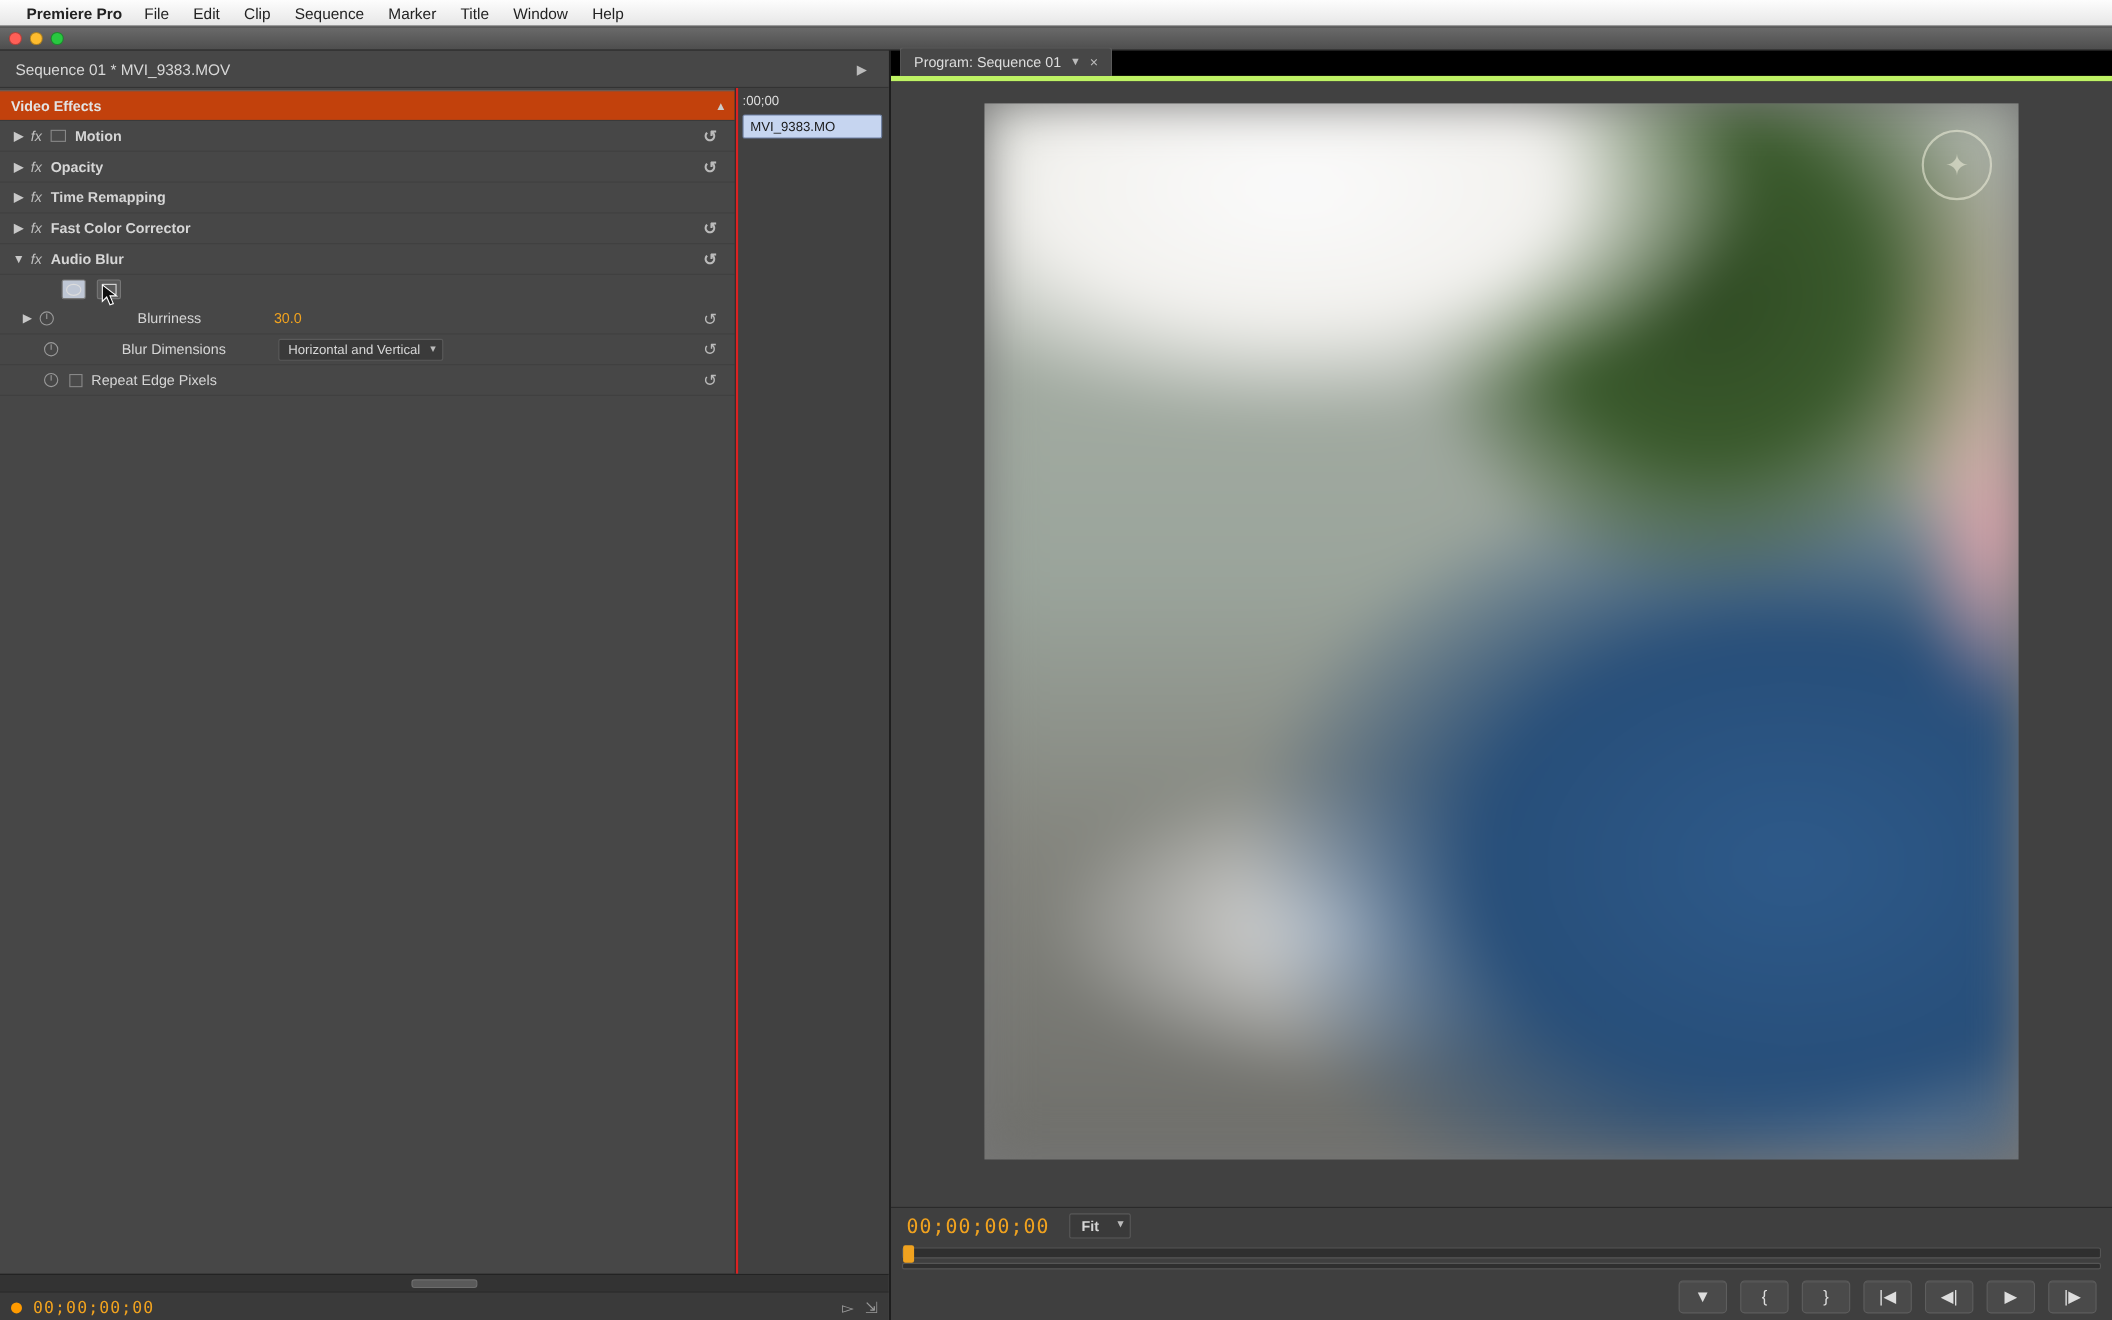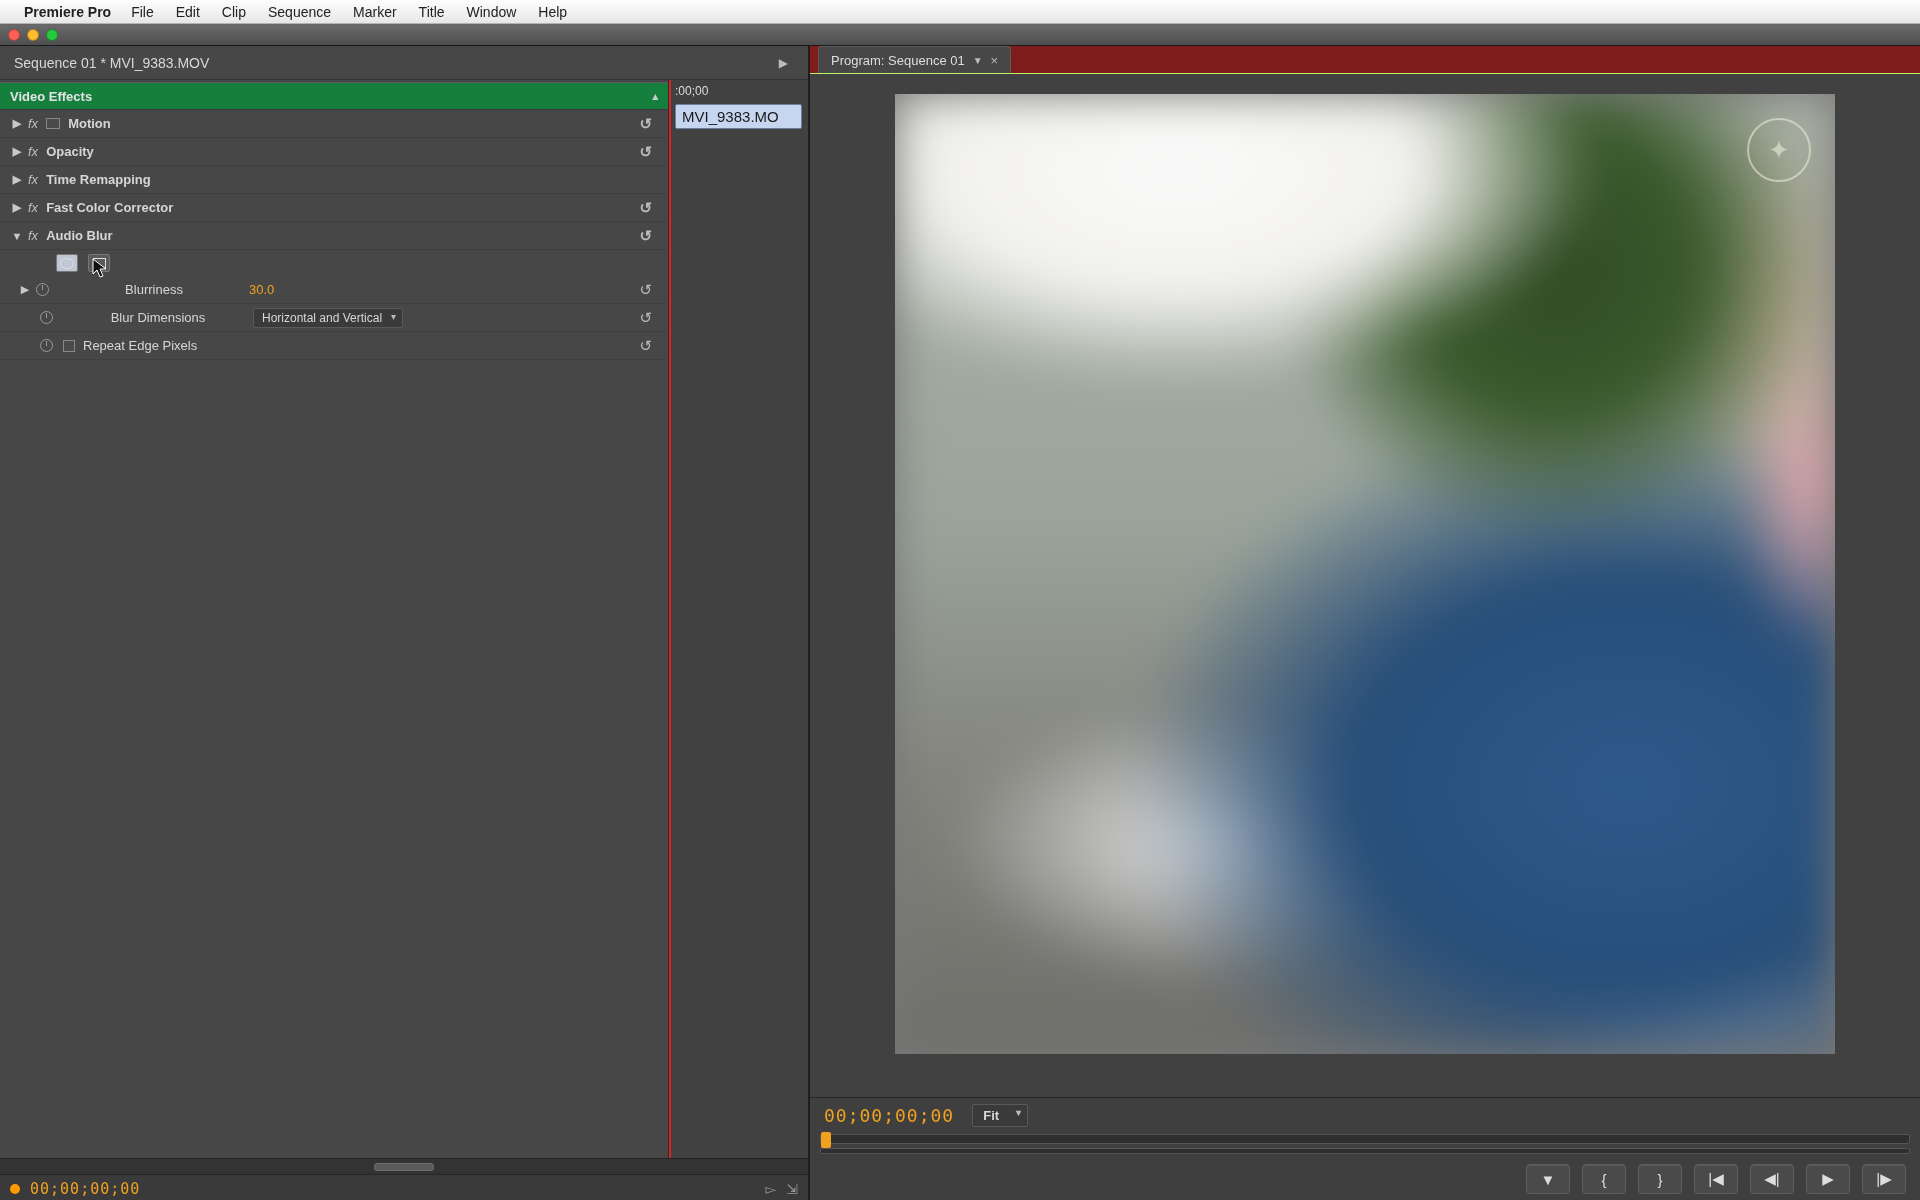--- a/index.html
+++ b/index.html
@@ -60,26 +60,26 @@
 .ec-panel { flex:1; display:flex; flex-direction:column; background:#474747; overflow:hidden;}
 .ec-head {
   display:flex; align-items:center; height:34px; padding:0 14px;
   color:#d8d8d8; font-size:14px; border-bottom:1px solid #333;
 }
 .ec-head .go { margin-left:auto; color:#bbb; font-size:12px; padding:0 6px;}
 .ec-body { flex:1; display:flex; overflow:hidden; }
 .ec-tree { flex:1; display:flex; flex-direction:column; padding-top:2px; }
 .ec-timelane { width:140px; background:#414141; border-left:1px solid #2c2c2c; position:relative; }
 .ec-timelane .tc { color:#ddd; font-size:12px; padding:4px 6px;}
-.ec-timelane .clipchip { margin:2px 6px; padding:3px 6px; background:#c6d5f0; color:#1a1a1a; font-size:15px; border:1px solid #6d7fa1; border-radius:2px; white-space:nowrap;}
+.ec-timelane .clipchip { margin:2px 6px; padding:3px 6px; background:#c6d5f0; color:#1a1a1a; font-size:12px; border:1px solid #6d7fa1; border-radius:2px; white-space:nowrap;}
 .ec-timelane .playhead { position:absolute; top:0; bottom:0; left:0; width:2px; background:#d22; }
 
 .section-head {
   display:flex; align-items:center; height:28px; padding:0 10px;
-  background:#15803d; color:#e3e3e3; font-size:13px; font-weight:600;
+  background:#c2410c; color:#e3e3e3; font-size:13px; font-weight:600;
   border-top:1px solid #5e5e5e; border-bottom:1px solid #3a3a3a;
 }
 .section-head .collapse { margin-left:auto; color:#ccc; font-size:11px;}
 
 .fx-row, .prop-row {
   display:flex; align-items:center; height:28px;
   padding:0 10px; color:#d6d6d6; font-size:13px;
   border-bottom:1px solid #404040;
 }
 .fx-row { font-weight:600; }
@@ -112,22 +112,22 @@
 .ec-foot {
   height:28px; background:#3a3a3a; border-top:1px solid #262626;
   display:flex; align-items:center; padding:0 10px; gap:10px;
 }
 .ec-foot .rec{width:10px;height:10px;border-radius:50%;background:#ff9a00;}
 .ec-foot .tc{ color:#f0a21f; font-size:15px; font-family:monospace; letter-spacing:1px;}
 .ec-foot .right-icons{ margin-left:auto; display:flex; gap:10px; color:#999; font-size:14px;}
 
 
 .prog-tabstrip {
-  height:28px; background:#7f1d1d; display:flex; padding:0 8px;
-  border-bottom:1px solid #bef264;
+  height:28px; background:#000000; display:flex; align-items:flex-end; padding:0 8px;
+  border-bottom:5px solid #bef264;
 }
 .prog-tabstrip .tab {
   padding:5px 12px; font-size:13px; color:#ddd; background:#474747;
   border:1px solid #5a5a5a; border-bottom:none; border-radius:3px 3px 0 0;
   display:flex; gap:8px; align-items:center;
 }
 .prog-tabstrip .tab .dd{font-size:10px;color:#bbb;}
 .prog-tabstrip .tab .x{color:#bbb;}
 
 .monitor-area { flex:1; background:#414141; display:flex; align-items:flex-start; justify-content:center; padding:20px 0 0 0; position:relative; overflow:hidden;}

